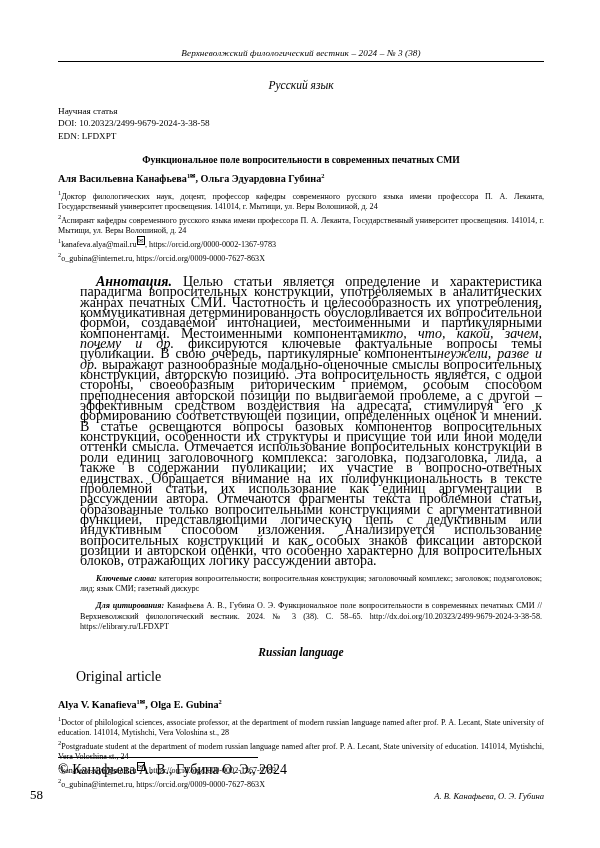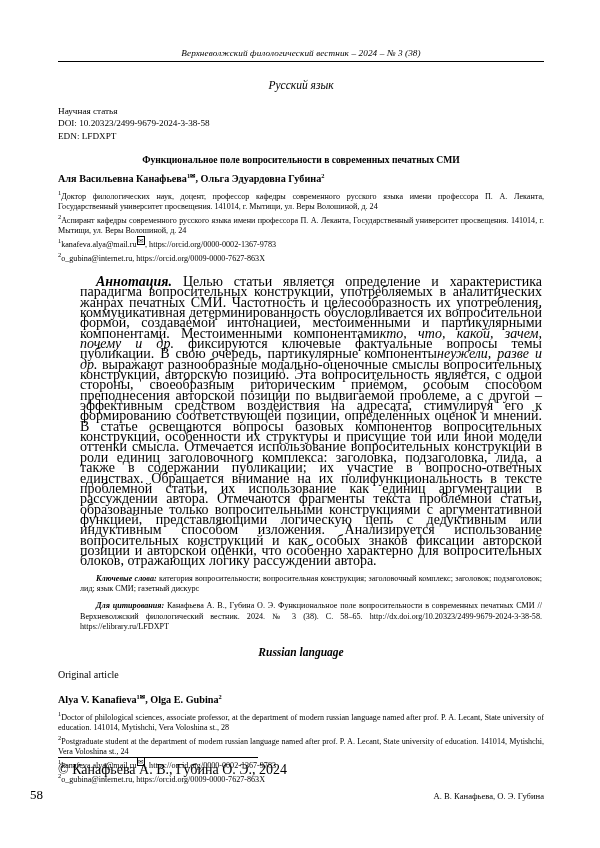--- a/index.html
+++ b/index.html
@@ -124,22 +124,22 @@
   }
   .italic { font-style: italic; }
   .en-section-title {
     text-align: center;
     font-style: italic;
     font-weight: bold;
     font-size: 11.5px;
     margin: 14px 0 11px 0;
   }
   .original-article {
-    font-size: 10px;
-    margin: 0 0 13px 0;
+    font-size: 14px;
+    margin: 0 0 13px 18px;
   }
   .en-article-title {
     text-align: center;
     font-weight: bold;
     font-size: 9.6px;
     margin: 0 0 12px 0;
   }
   .en-authors {
     font-weight: bold;
     font-size: 10.2px;
@@ -163,20 +163,21 @@
     position: absolute;
     left: 30px;
     top: 787px;
     font-size: 13px;
   }
   .footer-authors {
     position: absolute;
     right: 56px;
     top: 791px;
     font-size: 8.6px;
+    font-style: italic;
   }
 </style>
 </head>
 <body>
 
 <div class="page">
 
   <div class="content">
 
     <div class="running-head">Верхневолжский филологический вестник – 2024 – № 3 (38)</div>

